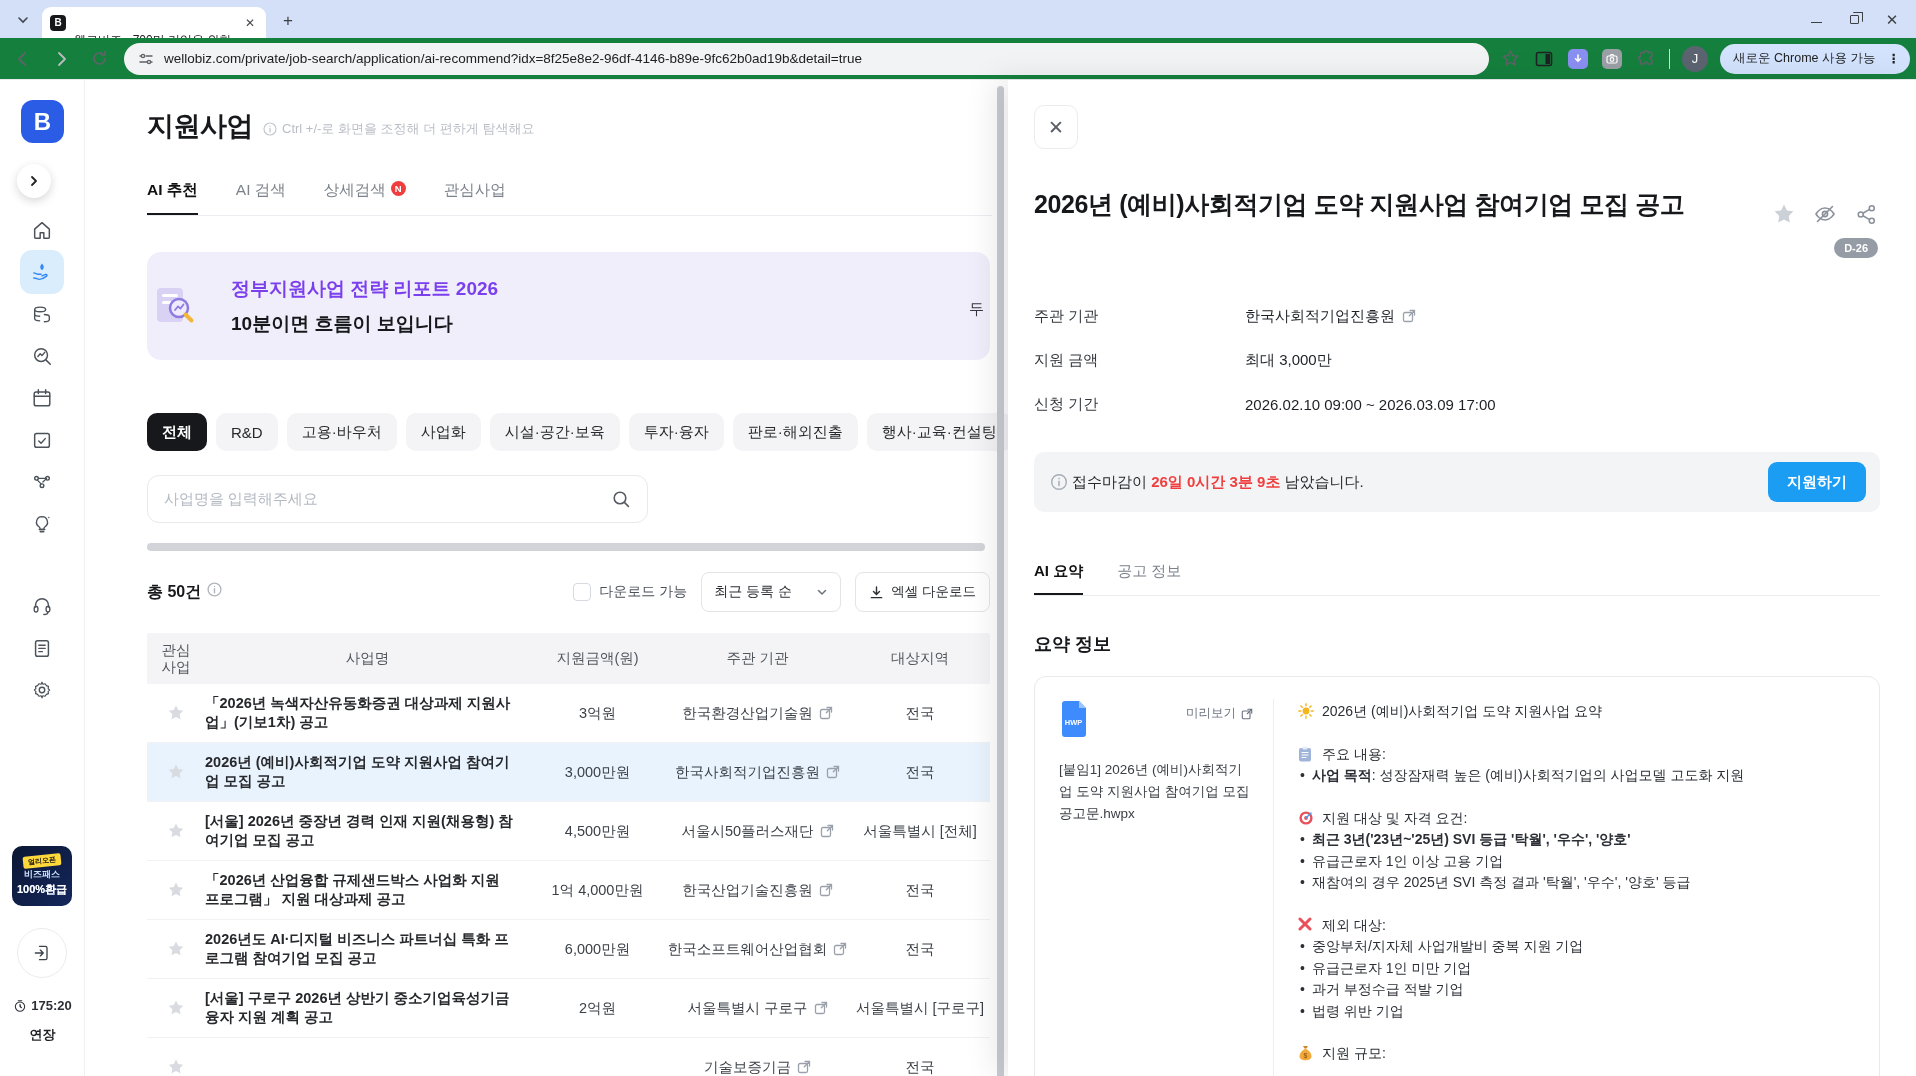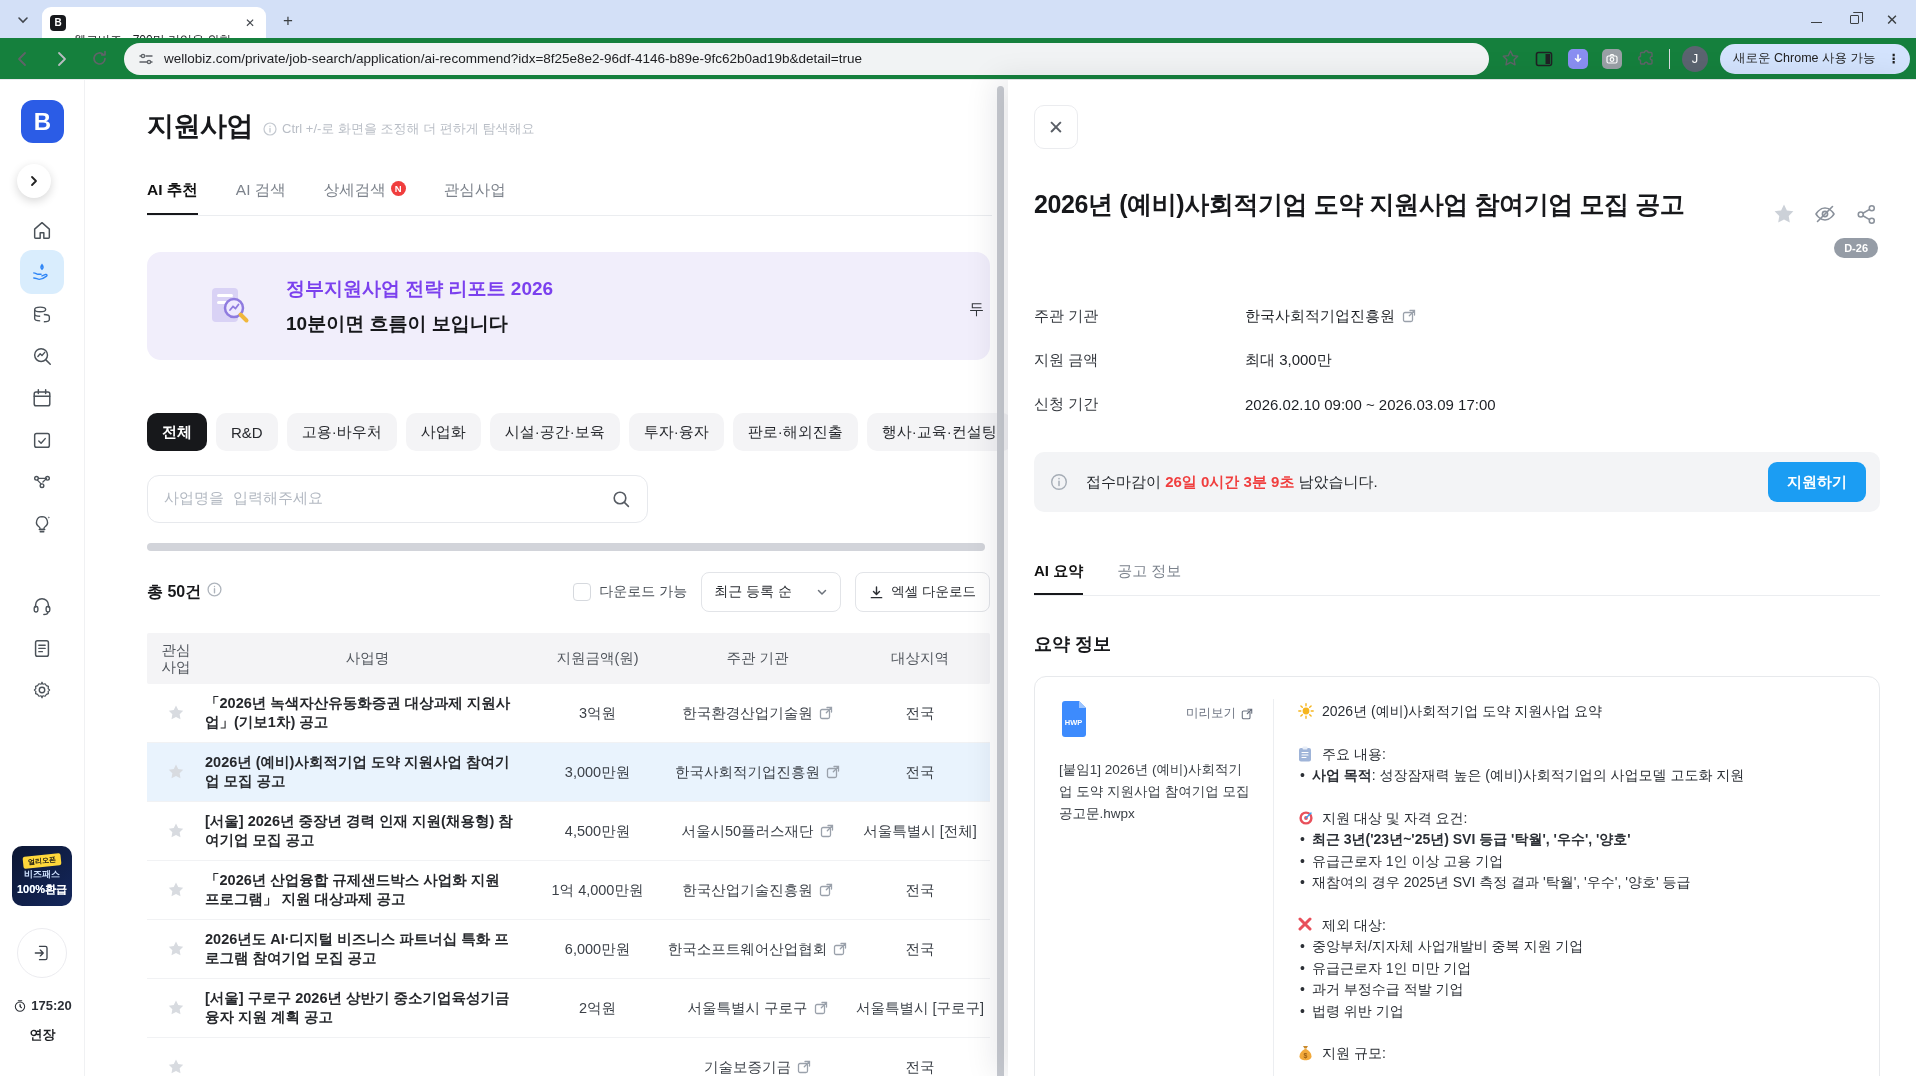--- a/index.html
+++ b/index.html
@@ -86,34 +86,34 @@
   .page-title { font-size:27px; font-weight:bold; color:#17181b; letter-spacing:-0.5px; }
   .page-hint { display:flex; align-items:center; gap:5px; color:#b9bec6; font-size:13px; margin-top:6px; }
   .main-tabs { position:absolute; left:62px; top:100px; width:845px; display:flex; gap:38px;
     border-bottom:1px solid #ebedf0; height:36px; }
   .mtab { font-size:15.5px; color:#7d838c; padding-bottom:14px; position:relative; display:flex; gap:5px; }
   .mtab.active { color:#111; font-weight:bold; border-bottom:2.5px solid #17181b; }
   .nbadge { width:15px; height:15px; border-radius:50%; background:#f03e3e; color:#fff; font-size:9.5px;
     font-weight:bold; display:flex; align-items:center; justify-content:center; margin-top:1px; }
 
   .promo { position:absolute; left:62px; top:172px; width:843px; height:108px; background:#f1eefb;
-    border-radius:14px; display:flex; align-items:center; padding-left:55px; gap:32px; }
+    border-radius:14px; display:flex; align-items:center; gap:32px; }
   .promo-txt .p1 { color:#7b40ee; font-weight:bold; font-size:19px; margin-bottom:9px; }
   .promo-txt .p2 { color:#17181b; font-weight:bold; font-size:19px; }
   .promo-cut { position:absolute; right:6px; top:48px; font-size:15px; color:#33363b; }
 
   .chips { position:absolute; left:62px; top:333px; display:flex; gap:9px; }
   .chip { height:38px; border-radius:10px; background:#f4f4f6; color:#26282d; font-size:15px;
     display:flex; align-items:center; padding:16px 15px; white-space:nowrap; }
   .chip.active { background:#17181b; color:#fff; font-weight:bold; }
 
   .searchbox { position:absolute; left:62px; top:395px; width:501px; height:48px; border:1px solid #e7e9ed;
     border-radius:12px; display:flex; align-items:center; padding:0 16px; }
   .searchbox input { border:none; outline:none; flex:1; font-size:15px; color:#0c4a6e; background:transparent;
-    font-family:Liberation Mono, monospace; }
+    font-family:Liberation Serif, serif; }
   .searchbox input::placeholder { color:#b3b9c2; }
   .hscroll { position:absolute; left:62px; top:463px; width:838px; height:8px; border-radius:4px; background:#d2d4da; }
 
   .list-toolbar { position:absolute; left:62px; top:492px; width:843px; height:40px; display:flex; align-items:center; }
   .total { font-size:16px; font-weight:bold; color:#17181b; display:flex; gap:6px; }
   .lt-right { margin-left:auto; display:flex; align-items:center; gap:14px; }
   .chk { width:18px; height:18px; border:1.5px solid #d6d9de; border-radius:4px; background:#fff; }
   .chk-label { font-size:14px; color:#4b5158; margin-left:-6px; }
   .sortsel { width:140px; height:40px; border:1px solid #e2e4e8; border-radius:8px; display:flex;
     align-items:center; justify-content:space-between; padding:0 12px; font-size:14px; color:#2b2e33; }
@@ -144,21 +144,21 @@
   .panel-actions { position:absolute; right:38px; top:122px; display:flex; gap:17px; align-items:center; }
   .pa-ic { width:24px; height:24px; display:flex; align-items:center; justify-content:center; }
   .dday { position:absolute; right:38px; top:158px; background:#959ca6; color:#fff; font-size:11px;
     font-weight:bold; border-radius:11px; padding:4px 10px; }
   .fields { position:absolute; left:26px; top:214px; width:800px; }
   .frow { display:flex; height:44px; align-items:center; }
   .flabel { width:211px; font-size:15px; color:#33373d; }
   .fvalue { font-size:15px; color:#1d2025; display:flex; align-items:center; gap:7px; }
 
   .deadline { position:absolute; left:26px; top:372px; width:846px; height:60px; background:#f3f4f6;
-    border-radius:10px; display:flex; align-items:center; padding:0 14px 0 16px; gap:18px; }
+    border-radius:10px; display:flex; align-items:center; padding:0 14px 0 16px; gap:4px; }
   .dl-text { font-size:15px; color:#25282d; }
   .dl-red { color:#f03e3e; font-weight:bold; }
   .apply-btn { margin-left:auto; width:98px; height:40px; border:none; border-radius:9px; background:#1b9df3;
     color:#fff; font-size:15px; font-weight:bold; font-family:inherit; }
 
   .panel-tabs { position:absolute; left:26px; top:482px; width:846px; display:flex; gap:34px;
     border-bottom:1px solid #ebedf0; height:34px; }
   .ptab { font-size:15px; color:#7b828c; padding-bottom:13px; }
   .ptab.active { color:#111; font-weight:bold; border-bottom:2.5px solid #17181b; }
 

